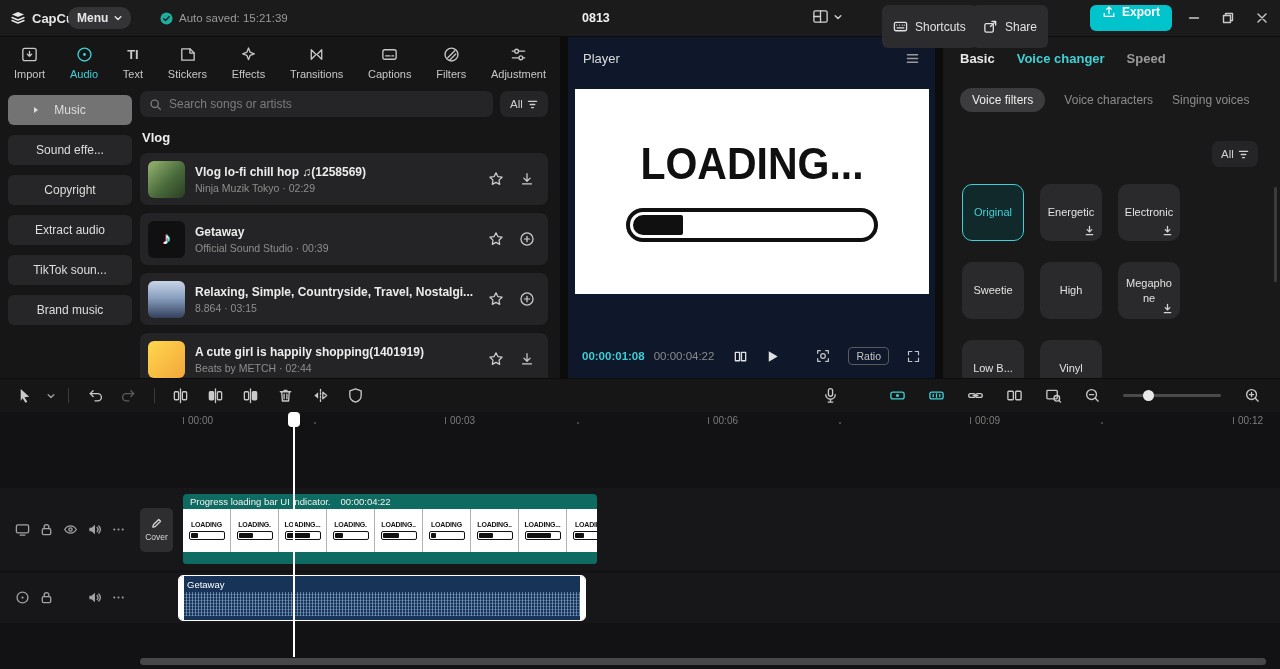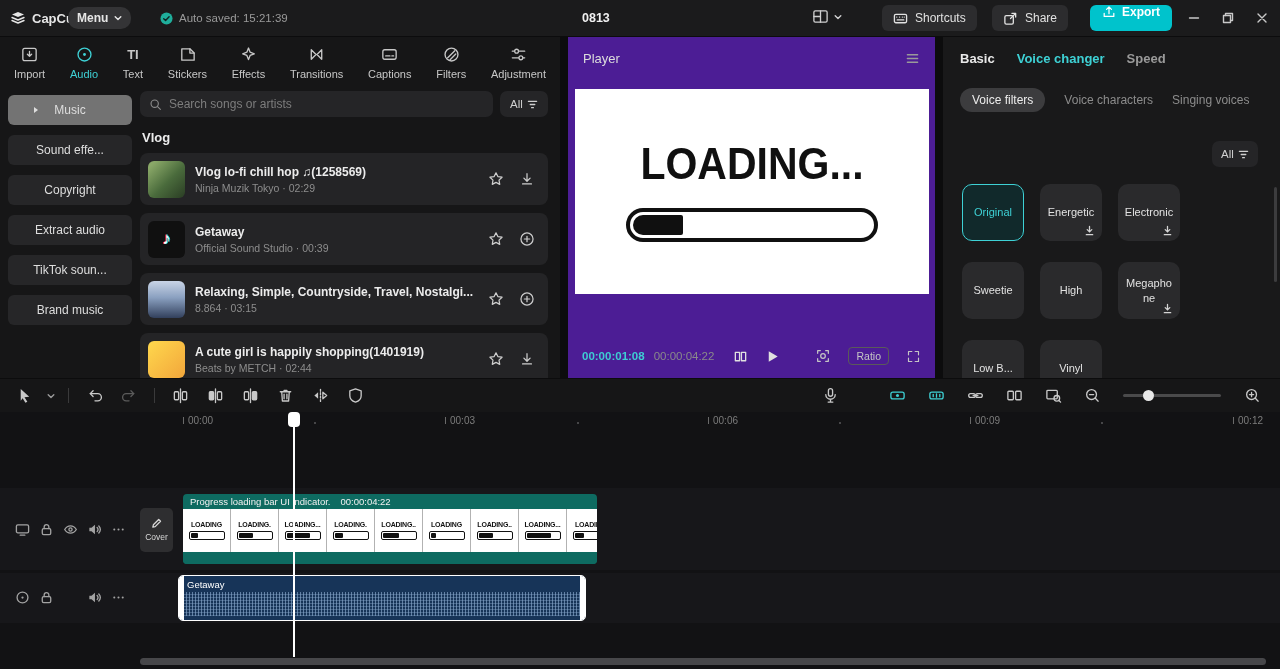--- a/index.html
+++ b/index.html
@@ -8,30 +8,30 @@
 svg{display:block;flex:none}
 .icon{stroke:currentColor;fill:none;stroke-width:1.4;stroke-linecap:round;stroke-linejoin:round}
 
 
 .topbar{position:absolute;left:0;top:0;width:1280px;height:36px;background:#1b1b1c;z-index:10}
 .brand{position:absolute;left:10px;top:0;height:36px;display:flex;align-items:center;gap:6px;font-weight:700;font-size:13px}
 .menu-btn{position:absolute;left:68px;top:7px;height:22px;padding:0 9px;background:#343436;border-radius:10px;display:flex;align-items:center;gap:6px;font-size:12px;font-weight:600}
 .autosave{position:absolute;left:160px;top:0;height:36px;display:flex;align-items:center;gap:6px;color:#9a9a9a;font-size:11.5px}
 .proj-title{position:absolute;left:582px;top:0;height:36px;display:flex;align-items:center;font-size:12.5px;font-weight:700;color:#f0f0f0}
 .layout-btn{position:absolute;left:812px;top:8px;display:flex;align-items:center;gap:5px;color:#cfcfcf}
-.tb-btn{position:absolute;top:5px;height:26px;background:#2c2c2e;border-radius:6px;display:flex;align-items:center;gap:7px;padding:0 11px;font-size:12px;color:#e2e2e2}
+.tb-btn{position:absolute;top:5px;height:43px;background:#2c2c2e;border-radius:6px;display:flex;align-items:center;gap:7px;padding:0 11px;font-size:12px;color:#e2e2e2}
 .tb-btn.shortcuts{left:882px}
-.tb-btn.share{left:992px}
+.tb-btn.share{left:972px}
 .export-btn{position:absolute;left:1090px;top:5px;height:26px;background:#00c3cc;border-radius:6px;display:flex;align-items:flex-start;gap:6px;padding:0 12px;font-size:12px;font-weight:700;color:#fff}
 .win{position:absolute;right:12px;top:0;height:36px;display:flex;align-items:center;gap:22px;color:#c9c9c9}
 
 
 .panel{position:absolute;top:37px;height:341px;overflow:hidden}
 .media{left:0;width:560px;background:#161617}
-.player{left:568px;width:367px;background:#4c1d95}
+.player{left:568px;width:367px;background:#0f172a}
 .props{left:943px;width:337px;background:#19191a}
 
 
 .mtabs{display:flex;justify-content:space-between;align-items:flex-start;padding:8px 14px 0;height:48px}
 .mtab{display:flex;flex-direction:column;align-items:center;gap:4px;font-size:11px;color:#c7c7c7}
 .mtab svg,.mtab .glyph{width:19px;height:19px}
 .mtab .glyph{font-size:13px;font-weight:700;display:flex;align-items:center;justify-content:center}
 .mtab.active{color:#3ed1d5}
 
 

